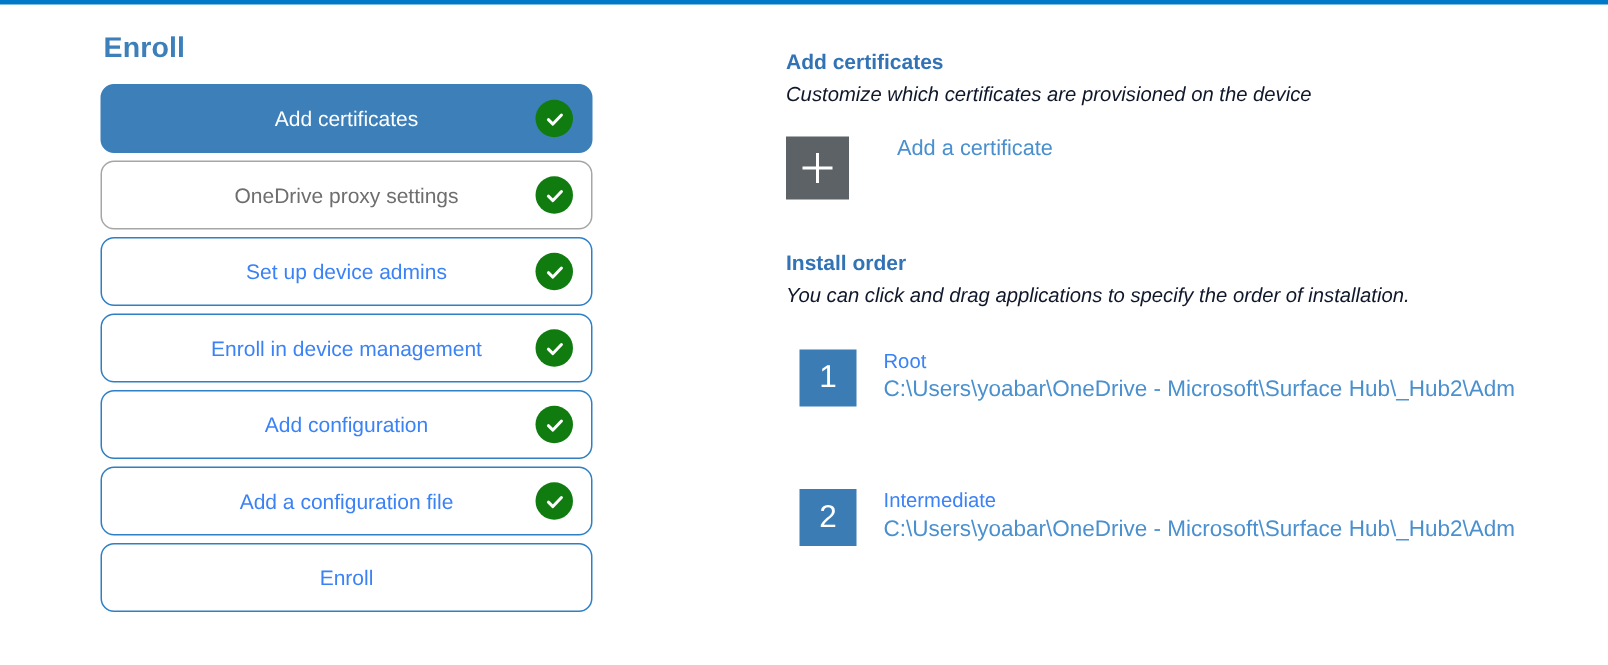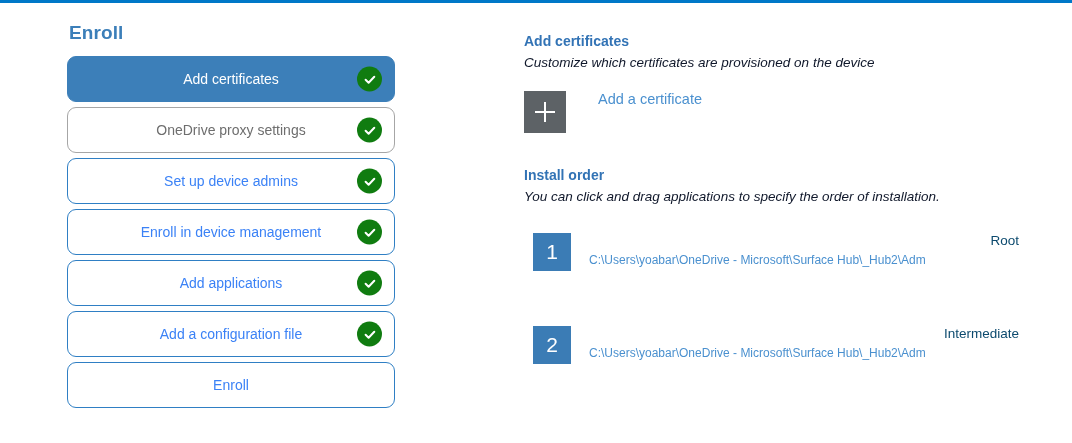--- a/index.html
+++ b/index.html
@@ -166,26 +166,25 @@
   }
   .cert-text {
     margin-left: 18px;
     margin-top: -2px;
     overflow: hidden;
     white-space: nowrap;
     width: 430px;
   }
   .cert-name {
     font-size: 13.5px;
-    color: #0c4a6e;
+    color: #3b82f6;
     line-height: 19px;
-    text-align: right;
   }
   .cert-path {
-    font-size: 12px;
+    font-size: 15px;
     color: #4a90cf;
     line-height: 20px;
   }
 </style>
 </head>
 <body>
 
 <div class="top-rule"></div>
 
 <div class="steps-panel">
@@ -221,21 +220,21 @@
   <div class="step-btn">
     <span class="step-label">Enroll in device management</span>
     <span class="check">
       <svg width="14" height="14" viewBox="0 0 14 14">
           <path d="M2.6 7.3 L5.6 10.2 L11.3 4.2" fill="none" stroke="#fff" stroke-width="2" stroke-linecap="round" stroke-linejoin="round"></path>
         </svg>
     </span>
   </div>
 
   <div class="step-btn">
-    <span class="step-label">Add applications</span>
+    <span class="step-label">Add configuration</span>
     <span class="check">
       <svg width="14" height="14" viewBox="0 0 14 14">
           <path d="M2.6 7.3 L5.6 10.2 L11.3 4.2" fill="none" stroke="#fff" stroke-width="2" stroke-linecap="round" stroke-linejoin="round"></path>
         </svg>
     </span>
   </div>
 
   <div class="step-btn">
     <span class="step-label">Add a configuration file</span>
     <span class="check">

